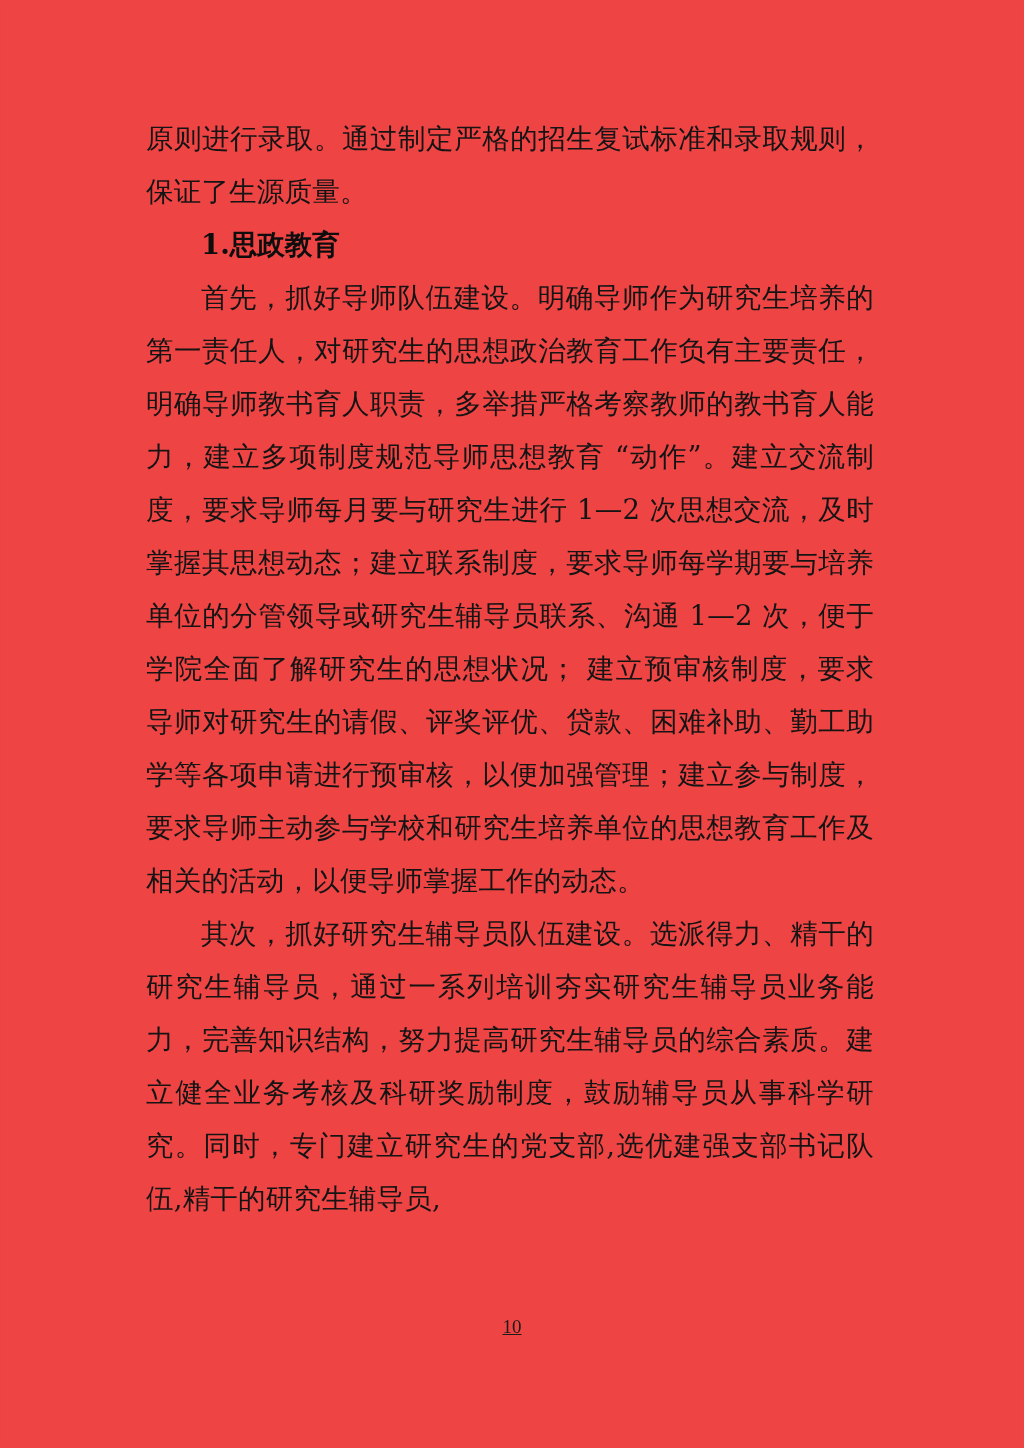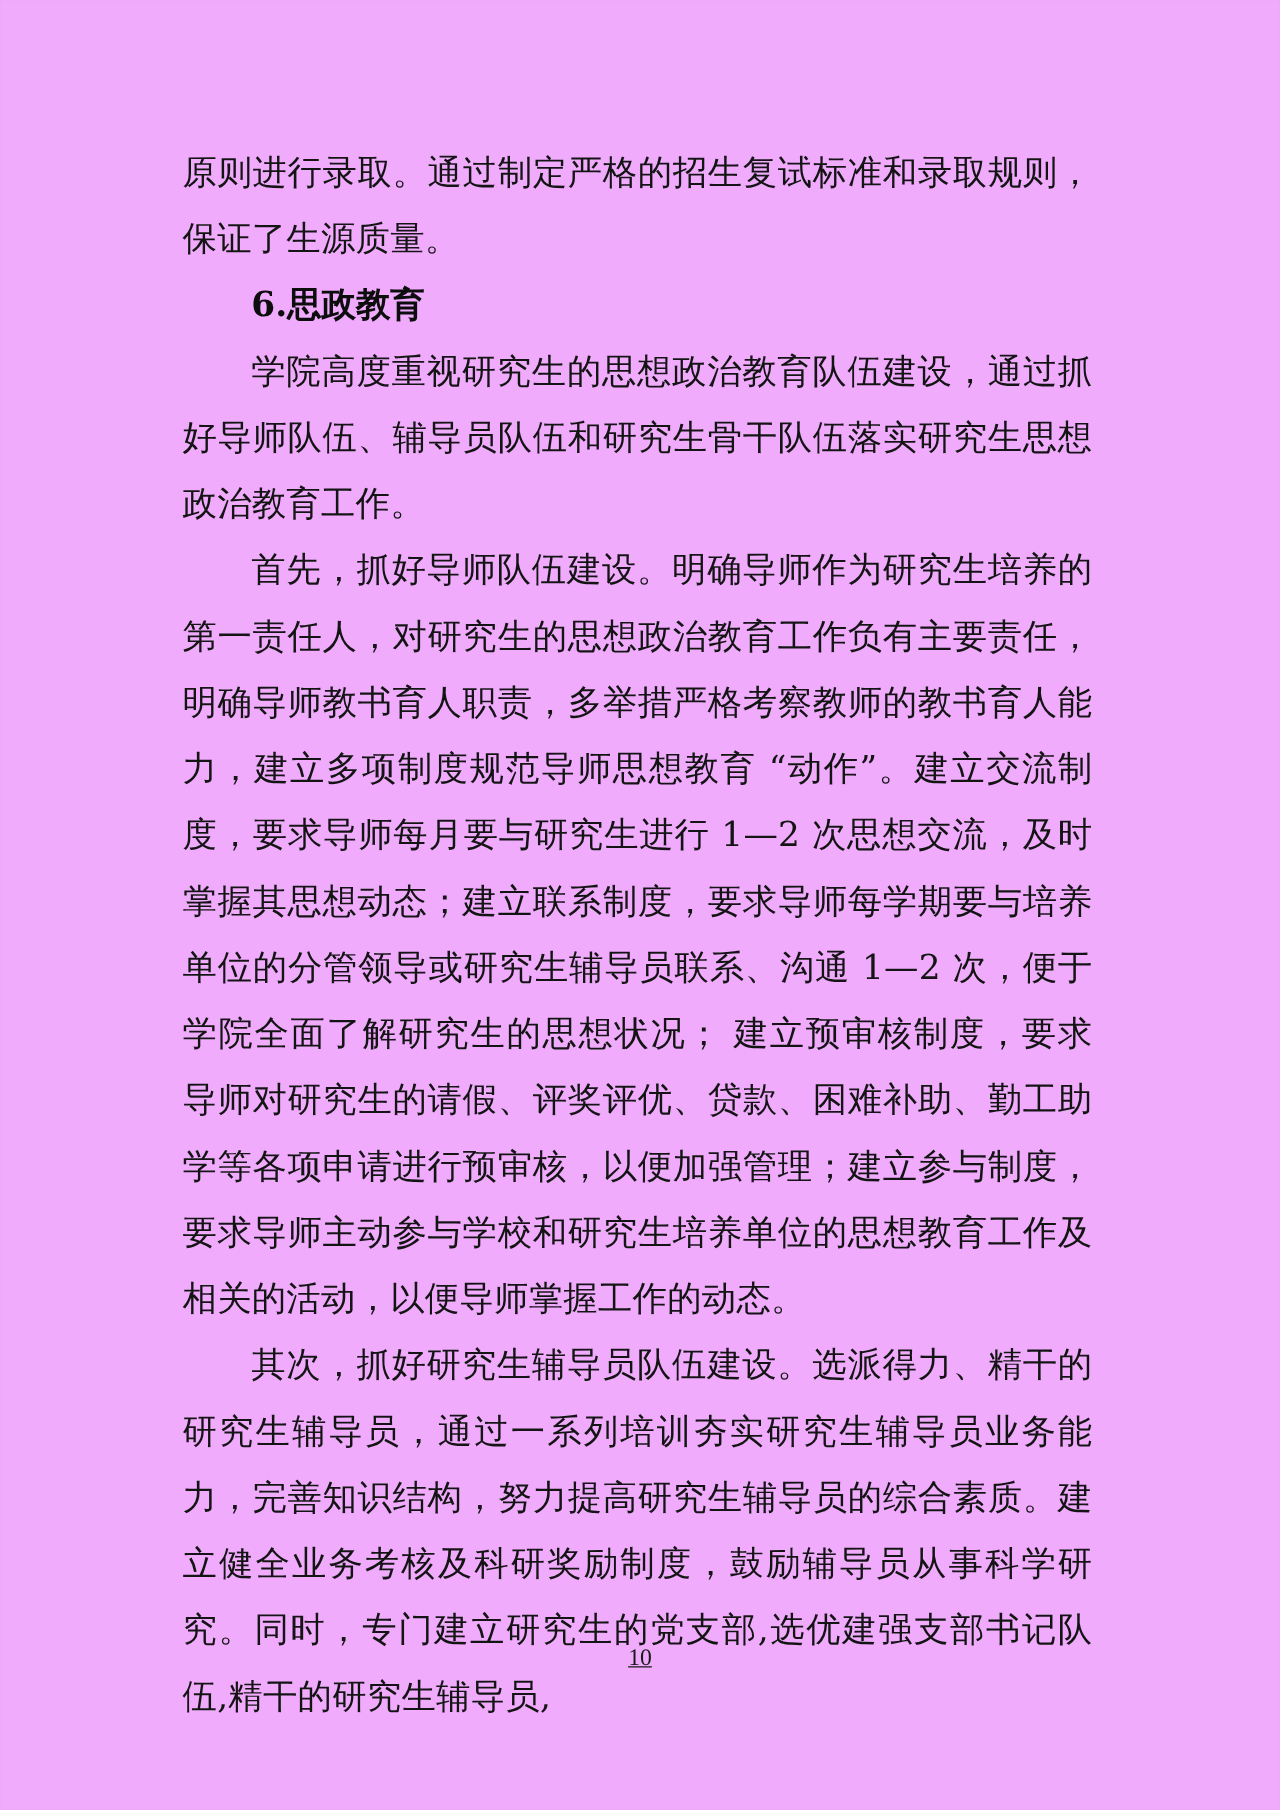--- a/index.html
+++ b/index.html
@@ -14,21 +14,21 @@
     font-family: "Liberation Serif", "DejaVu Serif", serif;
     color: #000000;
     overflow: hidden;
   }
   .page {
     position: absolute;
     left: 0;
     top: 0;
     width: 1024px;
     height: 1448px;
-    background: #f0abfc;
+    background: #ef4444;
   }
   .content {
     position: absolute;
     left: 146px;
     top: 112px;
     width: 728px;
   }
   p.para {
     margin: 0;
     font-size: 27.5px;
@@ -70,20 +70,19 @@
     pointer-events: none;
     box-shadow: inset 0 0 2px rgba(0,0,0,0.03);
   }
 </style>
 </head>
 <body>
 
 <div class="page">
   <div class="content">
     <p class="para">原则进行录取。通过制定严格的招生复试标准和录取规则，保证了生源质量。</p>
-    <p class="heading">6.思政教育</p>
-    <p class="para indent">学院高度重视研究生的思想政治教育队伍建设，通过抓好导师队伍、辅导员队伍和研究生骨干队伍落实研究生思想政治教育工作。</p>
+    <p class="heading">1.思政教育</p>
     <p class="para indent">首先，抓好导师队伍建设。明确导师作为研究生培养的第一责任人，对研究生的思想政治教育工作负有主要责任，明确导师教书育人职责，多举措严格考察教师的教书育人能力，建立多项制度规范导师思想教育 “动作”。建立交流制度，要求导师每月要与研究生进行 1—2 次思想交流，及时掌握其思想动态；建立联系制度，要求导师每学期要与培养单位的分管领导或研究生辅导员联系、沟通 1—2 次，便于学院全面了解研究生的思想状况； 建立预审核制度，要求导师对研究生的请假、评奖评优、贷款、困难补助、勤工助学等各项申请进行预审核，以便加强管理；建立参与制度，要求导师主动参与学校和研究生培养单位的思想教育工作及相关的活动，以便导师掌握工作的动态。</p>
     <p class="para indent">其次，抓好研究生辅导员队伍建设。选派得力、精干的研究生辅导员，通过一系列培训夯实研究生辅导员业务能力，完善知识结构，努力提高研究生辅导员的综合素质。建立健全业务考核及科研奖励制度，鼓励辅导员从事科学研究。同时，专门建立研究生的党支部,选优建强支部书记队伍,精干的研究生辅导员,</p>
   </div>
   <div class="page-number">10</div>
   <div class="edge-shadow"></div>
 </div>
 
 </body></html>

